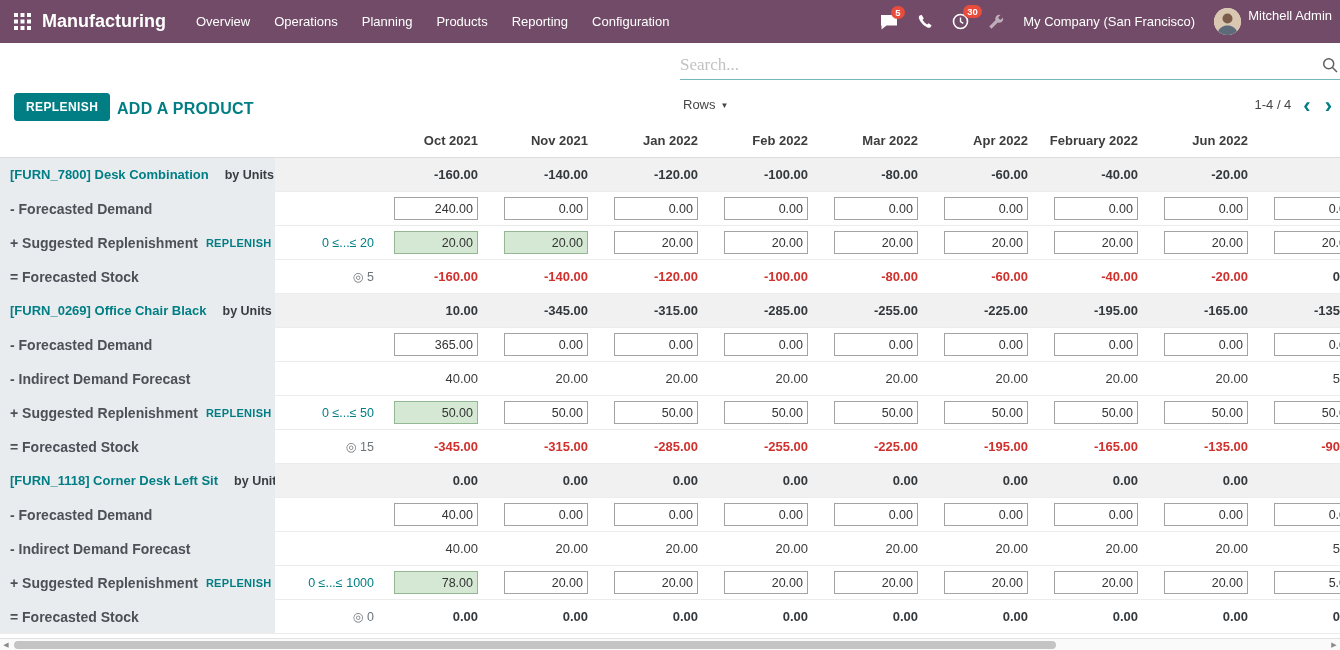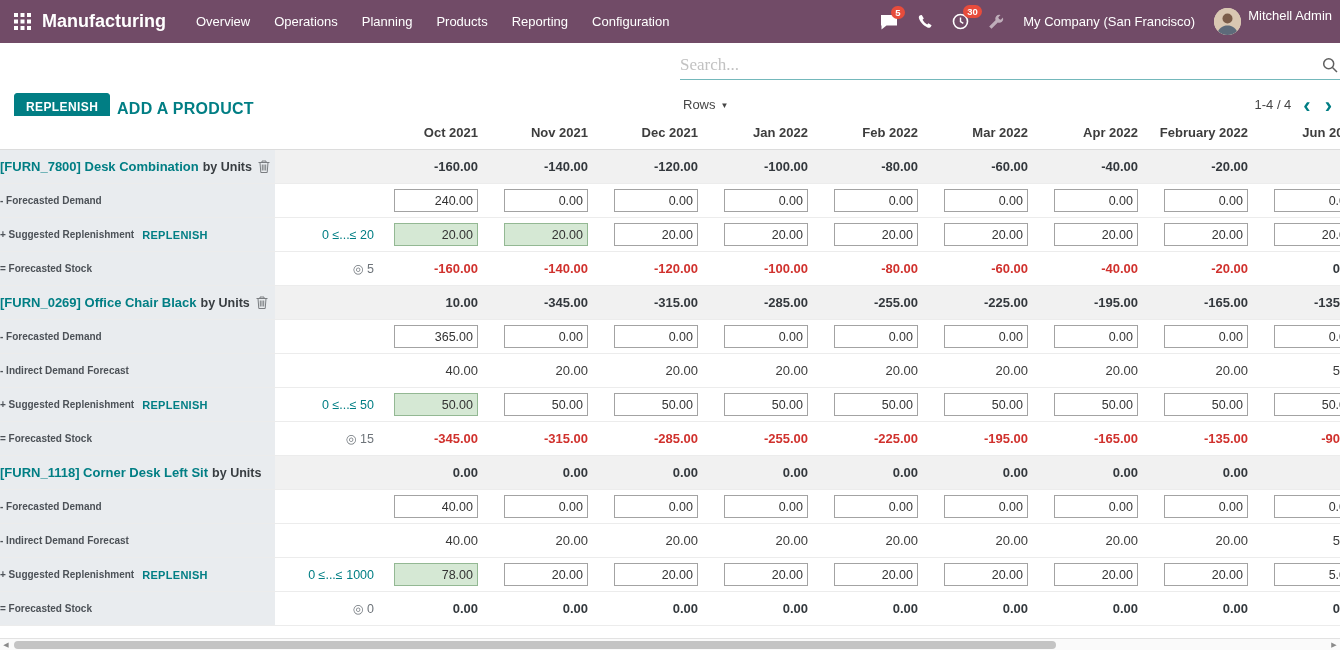--- a/index.html
+++ b/index.html
@@ -32,34 +32,34 @@
 .controls{position:absolute;top:85px;left:0;right:0;height:43px}
 .btn-replenish{position:absolute;left:14px;top:8px;background:#017e84;color:#fff;border:1px solid #017e84;font-size:12px;font-weight:bold;letter-spacing:.4px;padding:6px 11px;border-radius:3px;cursor:pointer;font-family:inherit}
 .link-add{position:absolute;left:117px;top:15px;color:#017e84;font-size:16px;font-weight:bold;letter-spacing:.3px;cursor:pointer}
 .rows-dd{position:absolute;left:683px;top:12px;color:#464646;font-size:13px;cursor:pointer}
 .rows-caret{font-size:8px;color:#464646;margin-left:5px;vertical-align:1px}
 .pager{position:absolute;right:6px;top:12px;display:flex;align-items:flex-start;gap:10px}
 .pager-text{font-size:13px;color:#454545}
 .pg-arrow{color:#017e84;font-size:22px;line-height:18px;cursor:pointer;font-weight:bold;padding:0 2px}
 
 
-.mps{position:absolute;top:116px;left:0;width:1340px;height:510px;overflow:hidden}
+.mps{position:absolute;top:124px;left:0;width:1340px;height:510px;overflow:hidden}
 .trow{display:flex;height:34px;align-items:center;border-bottom:1px solid #ececec;width:1370px;background:#fff}
 .cell{flex:none;height:100%;display:flex;align-items:center}
-.c-label{width:275px;background:#e9ecef;overflow:hidden}
+.c-label{width:275px;background:#e9ecef;padding-left:10px;overflow:hidden}
 .c-info{width:105px;justify-content:flex-end;padding-right:6px}
 .c-data{width:110px;justify-content:flex-end;padding-right:12px;overflow:visible}
 .head-row{border-bottom:1px solid #dcdcdc}
 .head-row .c-label,.head-row .c-info{background:#fff}
 .head-row .c-data{font-weight:bold;color:#3d3d3d}
 .product-row{background:#f1f1f1}
-.row-label{font-weight:bold;color:#4c5157;font-size:10px;white-space:nowrap}
+.row-label{font-weight:bold;color:#4c5157;font-size:14px;white-space:nowrap}
 .row-action{color:#017e84;font-size:11px;font-weight:bold;letter-spacing:.3px;margin-left:8px;cursor:pointer;white-space:nowrap}
 .prod-link{color:#017e84;font-weight:bold;font-size:13px;cursor:pointer;white-space:nowrap}
-.prod-suffix{color:#383d41;font-weight:bold;font-size:12.5px;margin-left:4px;white-space:nowrap}
+.prod-suffix{color:#383d41;font-weight:bold;font-size:12.5px;margin-left:16px;white-space:nowrap}
 .trash{margin-left:6px;cursor:pointer;display:flex;align-items:center;opacity:.75}
 .range{color:#017e84;font-size:12.5px;cursor:pointer;white-space:nowrap}
 .target{color:#6e747a;font-size:12.5px;cursor:pointer;white-space:nowrap}
 .val{font-size:13px;color:#3a3a3a}
 .val.bold{font-weight:bold;color:#33383d}
 .val.neg{color:#d0312d}
 .num-input{width:84px;height:23px;border:1px solid #a3a3a3;background:#fff;text-align:right;padding-right:4px;font-size:12.5px;color:#333;font-family:inherit;border-radius:0}
 .num-input.green{background:#d5e8d4;border-color:#93b893}
 
 
@@ -158,21 +158,20 @@
   </div>
 </div>
 
 <div class="mps">
   <div class="trow head-row">
     <div class="cell c-label"></div>
     <div class="cell c-info"></div>
 
   <div class="cell c-data">Oct 2021</div>
       <div class="cell c-data">Nov 2021</div>
-      <div class="cell c-data">Dec 2021</div>
       <div class="cell c-data">Jan 2022</div>
       <div class="cell c-data">Feb 2022</div>
       <div class="cell c-data">Mar 2022</div>
       <div class="cell c-data">Apr 2022</div>
       <div class="cell c-data">February 2022</div>
       <div class="cell c-data">Jun 2022</div>
     </div>
   <div>
       <div class="trow product-row">
         <div class="cell c-label">

